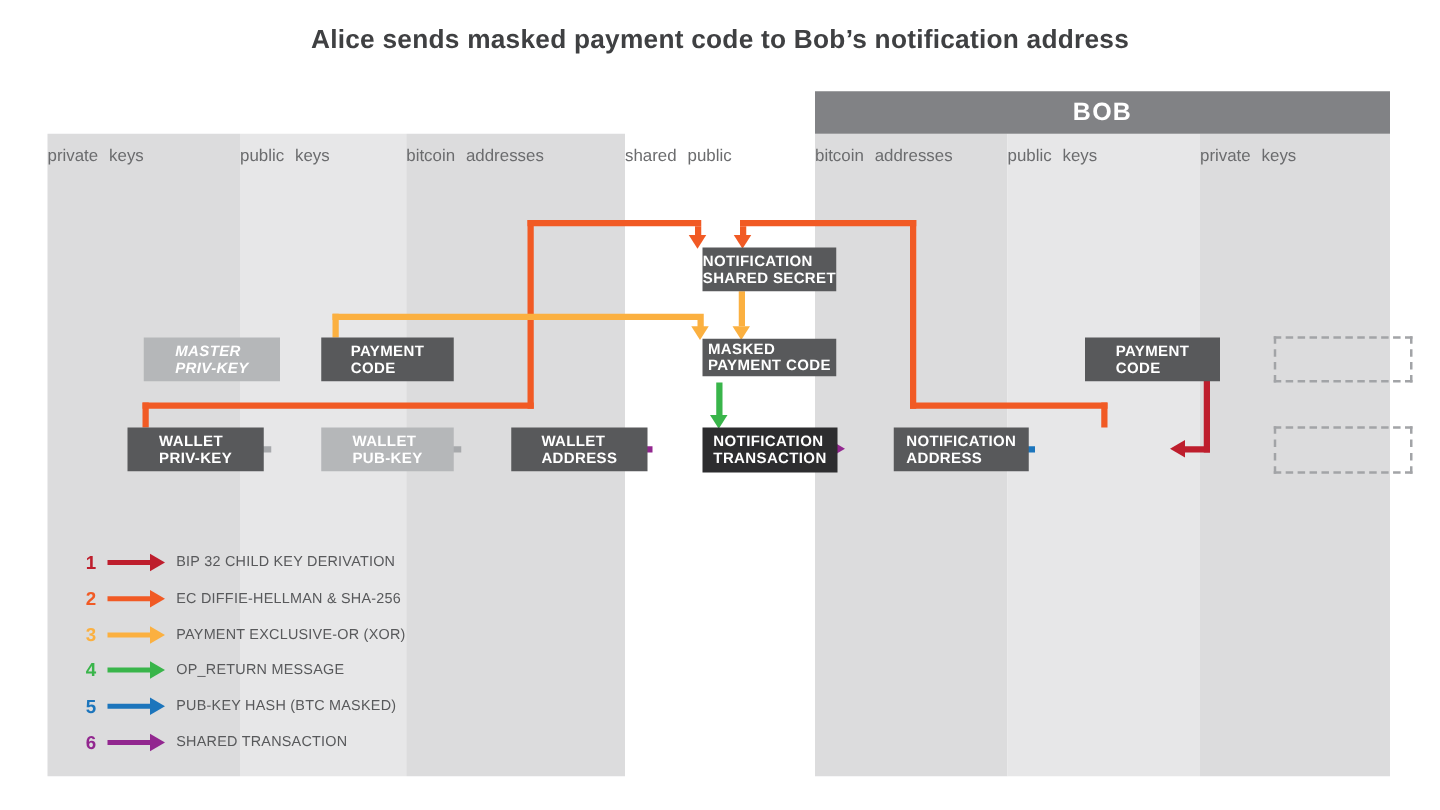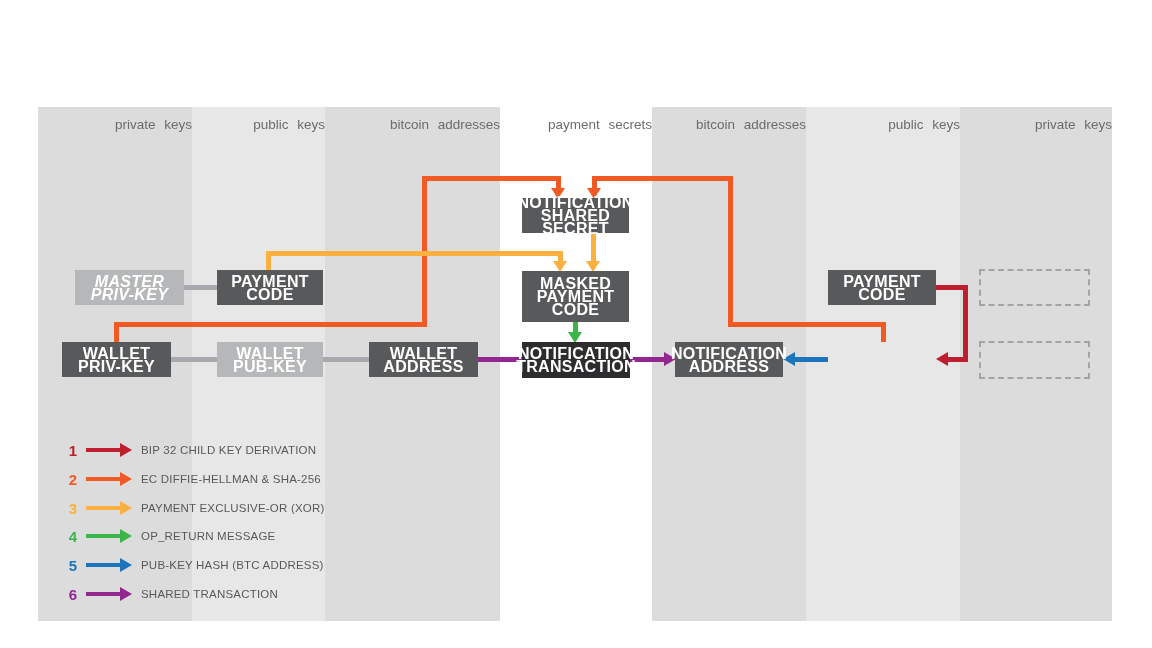--- a/index.html
+++ b/index.html
@@ -11,26 +11,26 @@
          color:#3f4042;letter-spacing:0.2px;}
   
   .hbar{height:34px;display:flex;align-items:center;justify-content:center;color:#ffffff;
         font-size:20px;font-weight:bold;letter-spacing:1px;}
   #alice-bar{left:38px;top:73px;width:462px;background:#363636;}
   #bob-bar{left:652px;top:73px;width:460px;background:#818285;}
   
   .col{top:107px;height:514px;}
   .col-dark{background:#dcdcdd;}
   .col-light{background:#e7e7e8;}
-  .collabel{top:115px;height:20px;font-size:13.5px;color:#6b6c6e;text-align:right;
+  .collabel{top:115px;height:20px;font-size:13.5px;color:#6b6c6e;text-align:left;
             word-spacing:5px;line-height:20px;}
   
-  .node{display:flex;align-items:center;justify-content:center;text-align:center;
-        color:#ffffff;font-weight:bold;font-size:16px;line-height:13px;
-        letter-spacing:0.3px;white-space:pre-line;}
+  .node{display:flex;align-items:center;justify-content:center;text-align:left;
+        color:#ffffff;font-weight:bold;font-size:12px;line-height:13px;
+        letter-spacing:0.3px;white-space:pre-line;margin-left:40px;}
   .node-dark{background:#58595b;}
   .node-light{background:#b5b7b9;}
   .node-black{background:#2d2d2f;}
   .node-dashed{border:2px dashed #a2a4a7;background:transparent;}
   
   .seg{position:absolute;}
   .ah{position:absolute;width:0;height:0;border-style:solid;border-color:transparent;}
   .ah-down{border-width:11px 7px 0 7px;}
   .ah-left{border-width:7px 12px 7px 0;}
   .ah-right{border-width:7px 0 7px 12px;}
@@ -40,33 +40,35 @@
   .larrow{display:flex;align-items:center;margin-left:9px;width:46px;}
   .lseg{width:34px;height:4px;display:inline-block;position:static;}
   .llabel{margin-left:9px;font-weight:normal;font-size:11.5px;color:#58595b;
           letter-spacing:0.2px;white-space:nowrap;}
 </style>
 </head>
 <body>
 
 <div id="stage">
 
+  <div id="title" class="abs">Alice sends masked payment code to Bob’s notification address</div>
 
   <div class="abs col col-dark" style="left:38px;width:154px;"></div>
   <div class="abs col col-light" style="left:192px;width:133px;"></div>
   <div class="abs col col-dark" style="left:325px;width:175px;"></div>
   <div class="abs col col-dark" style="left:652px;width:154px;"></div>
   <div class="abs col col-light" style="left:806px;width:154px;"></div>
   <div class="abs col col-dark" style="left:960px;width:152px;"></div>
 
+  <div id="bob-bar" class="abs hbar">BOB</div>
 
   <div class="abs collabel" style="left:38px;width:154px;">private keys</div>
   <div class="abs collabel" style="left:192px;width:133px;">public keys</div>
   <div class="abs collabel" style="left:325px;width:175px;">bitcoin addresses</div>
-  <div class="abs collabel" style="left:500px;width:152px;">payment secrets</div>
+  <div class="abs collabel" style="left:500px;width:152px;">shared public</div>
   <div class="abs collabel" style="left:652px;width:154px;">bitcoin addresses</div>
   <div class="abs collabel" style="left:806px;width:154px;">public keys</div>
   <div class="abs collabel" style="left:960px;width:152px;">private keys</div>
 
   <div class="seg" style="left: 171px; top: 285px; width: 46px; height: 5px; background: rgb(167, 169, 172);"></div>
   <div class="seg" style="left: 171px; top: 357px; width: 46px; height: 5px; background: rgb(167, 169, 172);"></div>
   <div class="seg" style="left: 323px; top: 357px; width: 46px; height: 5px; background: rgb(167, 169, 172);"></div>
 
   <div class="seg" style="left: 114px; top: 322px; width: 5px; height: 20px; background: rgb(241, 90, 36);"></div>
   <div class="seg" style="left: 114px; top: 322px; width: 313px; height: 5px; background: rgb(241, 90, 36);"></div>
@@ -110,21 +112,21 @@
   <div class="abs node node-dark" style="left:217px;top:270px;width:106px;height:35px;">PAYMENT
 CODE</div>
   <div class="abs node node-dark" style="left:62px;top:342px;width:109px;height:35px;">WALLET
 PRIV-KEY</div>
   <div class="abs node node-light" style="left:217px;top:342px;width:106px;height:35px;">WALLET
 PUB-KEY</div>
   <div class="abs node node-dark" style="left:369px;top:342px;width:109px;height:35px;">WALLET
 ADDRESS</div>
   <div class="abs node node-dark" style="left:522px;top:198px;width:107px;height:35px;">NOTIFICATION
 SHARED SECRET</div>
-  <div class="abs node node-dark" style="left:522px;top:271px;width:107px;height:51px;">MASKED
+  <div class="abs node node-dark" style="left:522px;top:271px;width:107px;height:30px;">MASKED
 PAYMENT CODE</div>
   <div class="abs node node-black" style="left:522px;top:342px;width:108px;height:36px;">NOTIFICATION
 TRANSACTION</div>
   <div class="abs node node-dark" style="left:675px;top:342px;width:108px;height:35px;">NOTIFICATION
 ADDRESS</div>
   <div class="abs node node-dark" style="left:828px;top:270px;width:108px;height:35px;">PAYMENT
 CODE</div>
   <div class="abs node node-dashed" style="left:979px;top:269px;width:107px;height:33px;"></div>
   <div class="abs node node-dashed" style="left:979px;top:341px;width:107px;height:34px;"></div>
 
@@ -159,21 +161,21 @@
         <span class="ah ah-right" style="position: static; border-left-color: rgb(57, 181, 74);"></span>
       </span>
     <span class="llabel">OP_RETURN MESSAGE</span>
   </div>
   <div class="lrow" style="top:554px;">
     <span class="lnum num" style="color: rgb(28, 117, 188);">5</span>
     <span class="larrow">
         <span class="lseg seg" style="background: rgb(28, 117, 188);"></span>
         <span class="ah ah-right" style="position: static; border-left-color: rgb(28, 117, 188);"></span>
       </span>
-    <span class="llabel">PUB-KEY HASH (BTC ADDRESS)</span>
+    <span class="llabel">PUB-KEY HASH (BTC MASKED)</span>
   </div>
   <div class="lrow" style="top:583px;">
     <span class="lnum num" style="color: rgb(146, 39, 143);">6</span>
     <span class="larrow">
         <span class="lseg seg" style="background: rgb(146, 39, 143);"></span>
         <span class="ah ah-right" style="position: static; border-left-color: rgb(146, 39, 143);"></span>
       </span>
     <span class="llabel">SHARED TRANSACTION</span>
   </div>
 

